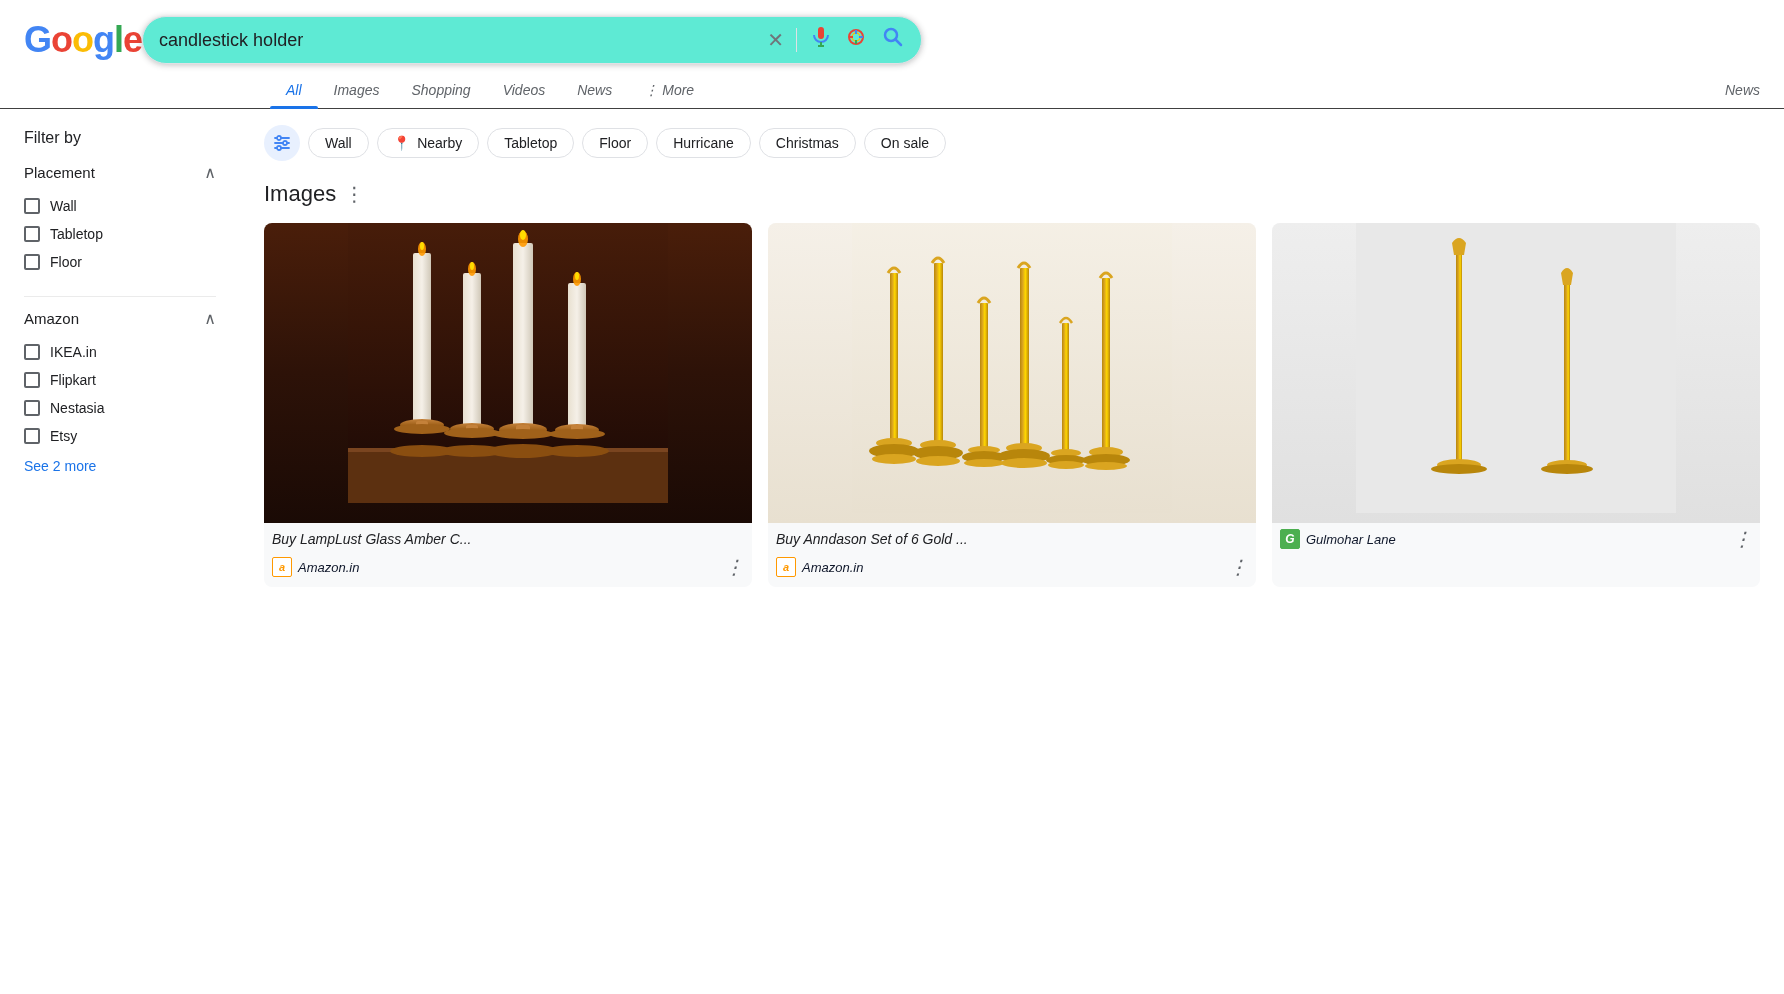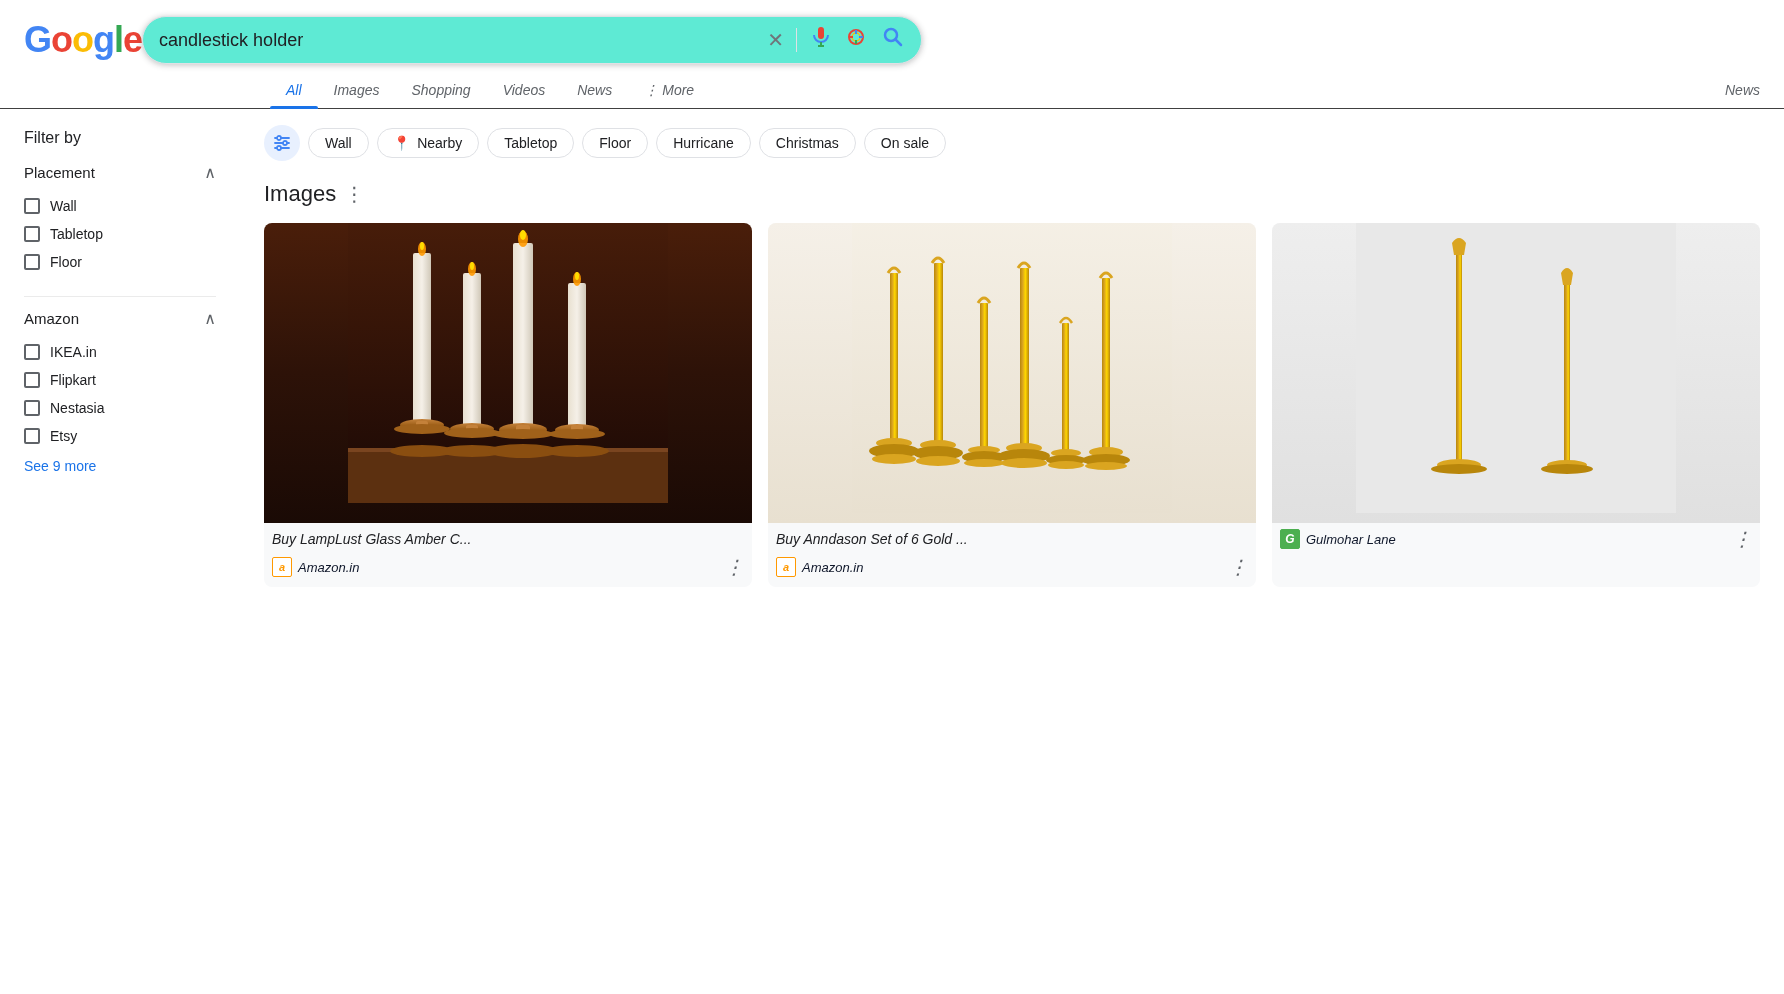--- a/index.html
+++ b/index.html
@@ -397,21 +397,21 @@
         <span>Flipkart</span>
       </div>
       <div class="filter-item">
         <div class="filter-checkbox"></div>
         <span>Nestasia</span>
       </div>
       <div class="filter-item">
         <div class="filter-checkbox"></div>
         <span>Etsy</span>
       </div>
-      <span class="see-more-link">See 9 more</span>
+      <span class="see-more-link">See 2 more</span>
     </div>
   </div>
 
   <div class="content">
 
     <div class="filter-chips">
       <div class="chip-filter-icon">
         <svg width="20" height="20" viewBox="0 0 20 20" fill="none">
           <line x1="3" y1="5" x2="17" y2="5" stroke="#4285F4" stroke-width="1.8" stroke-linecap="round"></line>
           <line x1="3" y1="10" x2="17" y2="10" stroke="#4285F4" stroke-width="1.8" stroke-linecap="round"></line>

